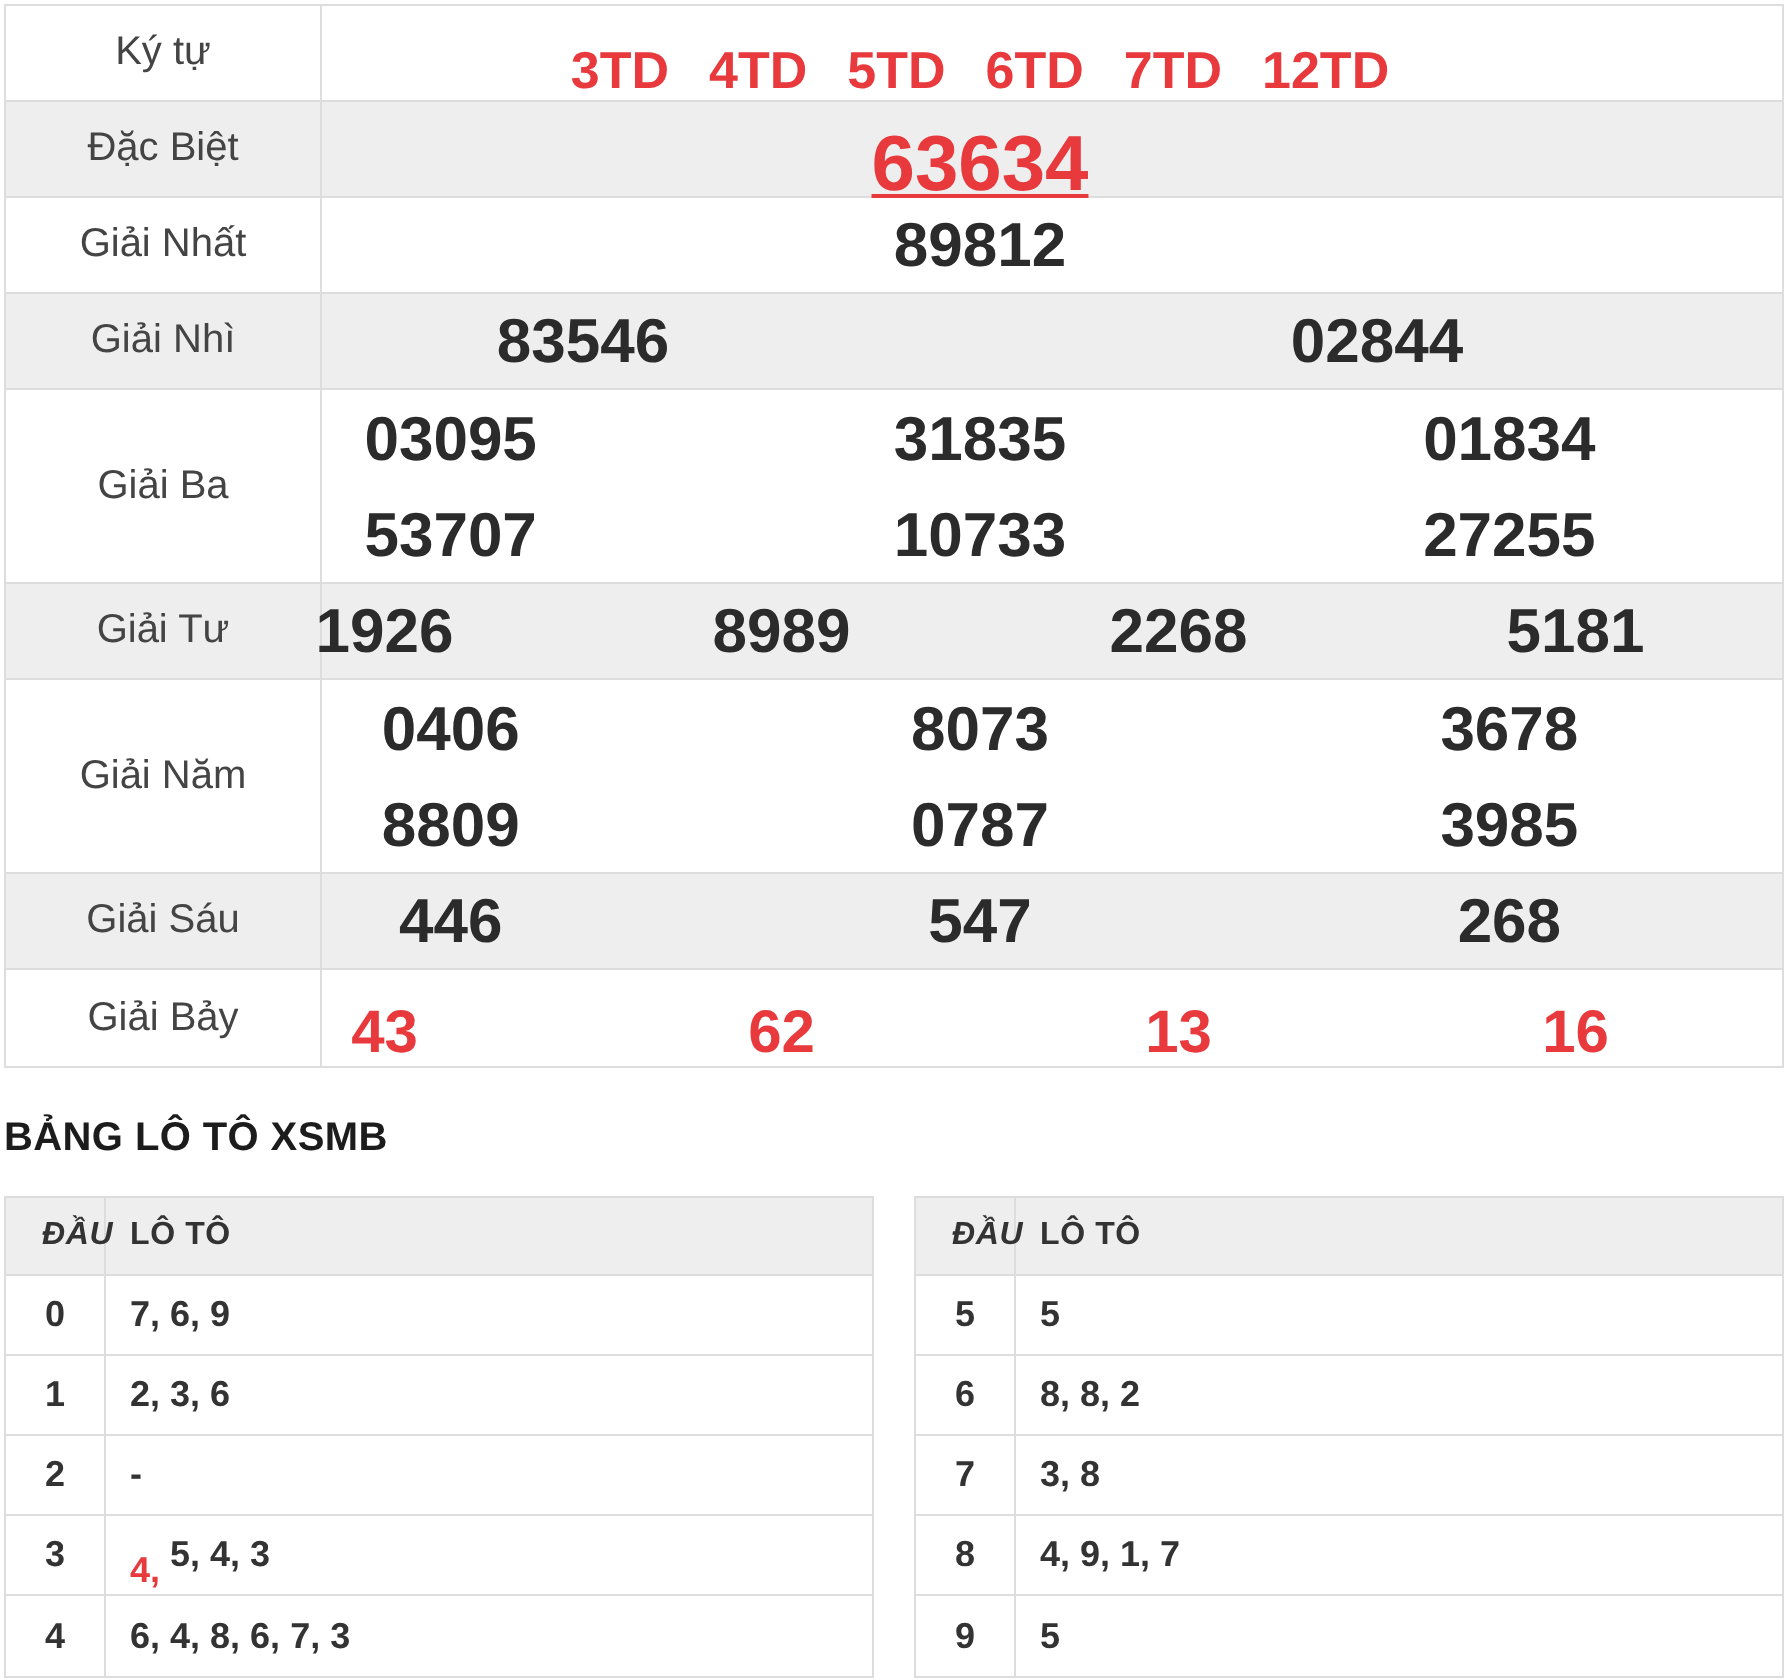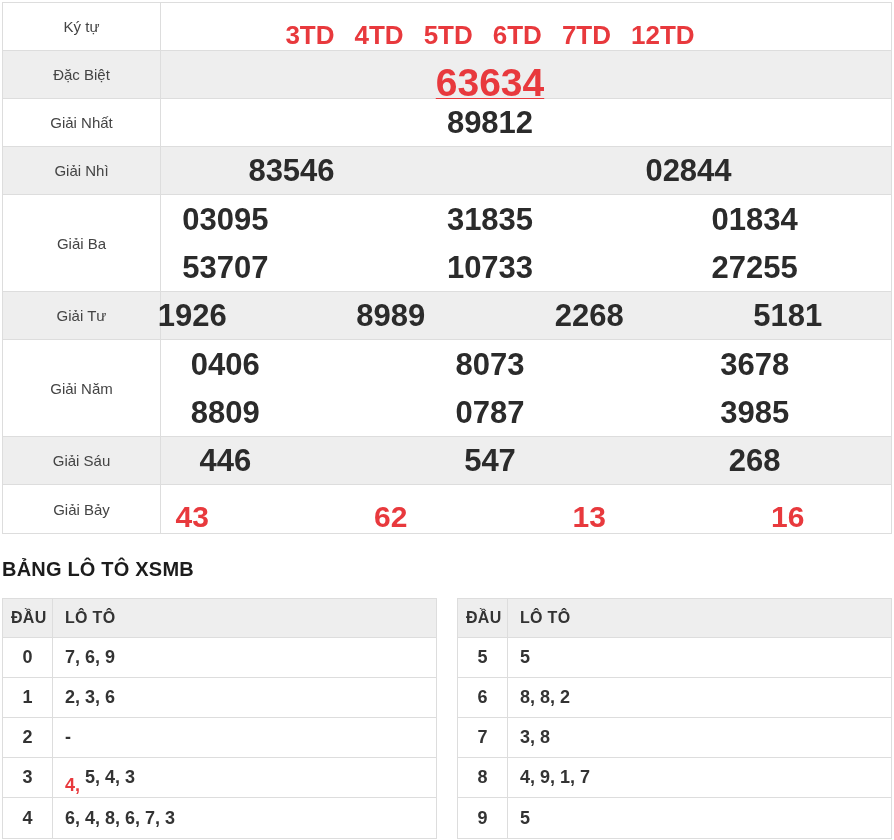--- a/index.html
+++ b/index.html
@@ -7,21 +7,21 @@
               font-family:"Liberation Sans", sans-serif; position:relative; }
 
   
   .prize-table { position:absolute; top:2px; left:2px; width:890px;
                  border:1px solid #ddd; background:#fff; }
   .prize-row { position:relative; border-bottom:1px solid #ddd; background:#fff; }
   .prize-row:last-child { border-bottom:none; }
   .prize-row.gray { background:#eeeeee; }
   .prize-label { position:absolute; left:0; top:0; bottom:0; width:158px;
                  border-right:1px solid #ddd; display:flex; align-items:center;
-                 justify-content:center; color:#444; font-size:15px; }
+                 justify-content:center; color:#444; font-size:20px; }
   .prize-values { position:absolute; left:90px; right:4px; top:0; bottom:0;
                   display:flex; flex-direction:column; justify-content:center; }
   .value-line { display:flex; align-items:center; flex:1; }
   .value-cell { flex:1; text-align:center; font-weight:700; font-size:31px;
                 color:#2b2b2b; line-height:1; }
   .prize-row[data-kind="symbols"] .value-line { justify-content:center; gap:20px; }
   .prize-row[data-kind="symbols"] .value-cell { flex:none; font-size:26px; }
   .prize-row[data-kind="special"] .value-cell { font-size:39px;text-decoration:underline; }
   .prize-row[data-kind="seventh"] .value-cell { font-size:30px; }
   .red { color:#e8393d !important;margin-top:16px; }
@@ -35,21 +35,21 @@
   .loto-table.right { left:457px; }
   .loto-row { display:flex; height:40px; border-bottom:1px solid #ddd; }
   .loto-row:last-child { border-bottom:none; }
   .loto-row.head { background:#eeeeee; height:39px; }
   .cell-dau { width:50px; border-right:1px solid #ddd; display:flex;
               align-items:center; justify-content:center; font-size:18px;
               font-weight:700; color:#333; flex:none; }
   .cell-val { flex:1; display:flex; align-items:center; padding-left:12px;
               font-size:18px; font-weight:700; color:#333; }
   .loto-row.head .cell-dau { font-size:16px; justify-content:flex-start;
-                             padding-left:8px; letter-spacing:0.3px; }
+                             padding-left:18px; letter-spacing:0.3px;font-style:italic; }
   .loto-row.head .cell-val { font-size:16px; letter-spacing:0.3px; }
 </style>
 </head>
 <body>
 
 <div class="prize-table">
     <div class="prize-row" data-kind="symbols" style="height: 48px;">
       <div class="prize-label">Ký tự</div>
       <div class="prize-values">
         <div class="value-line">

